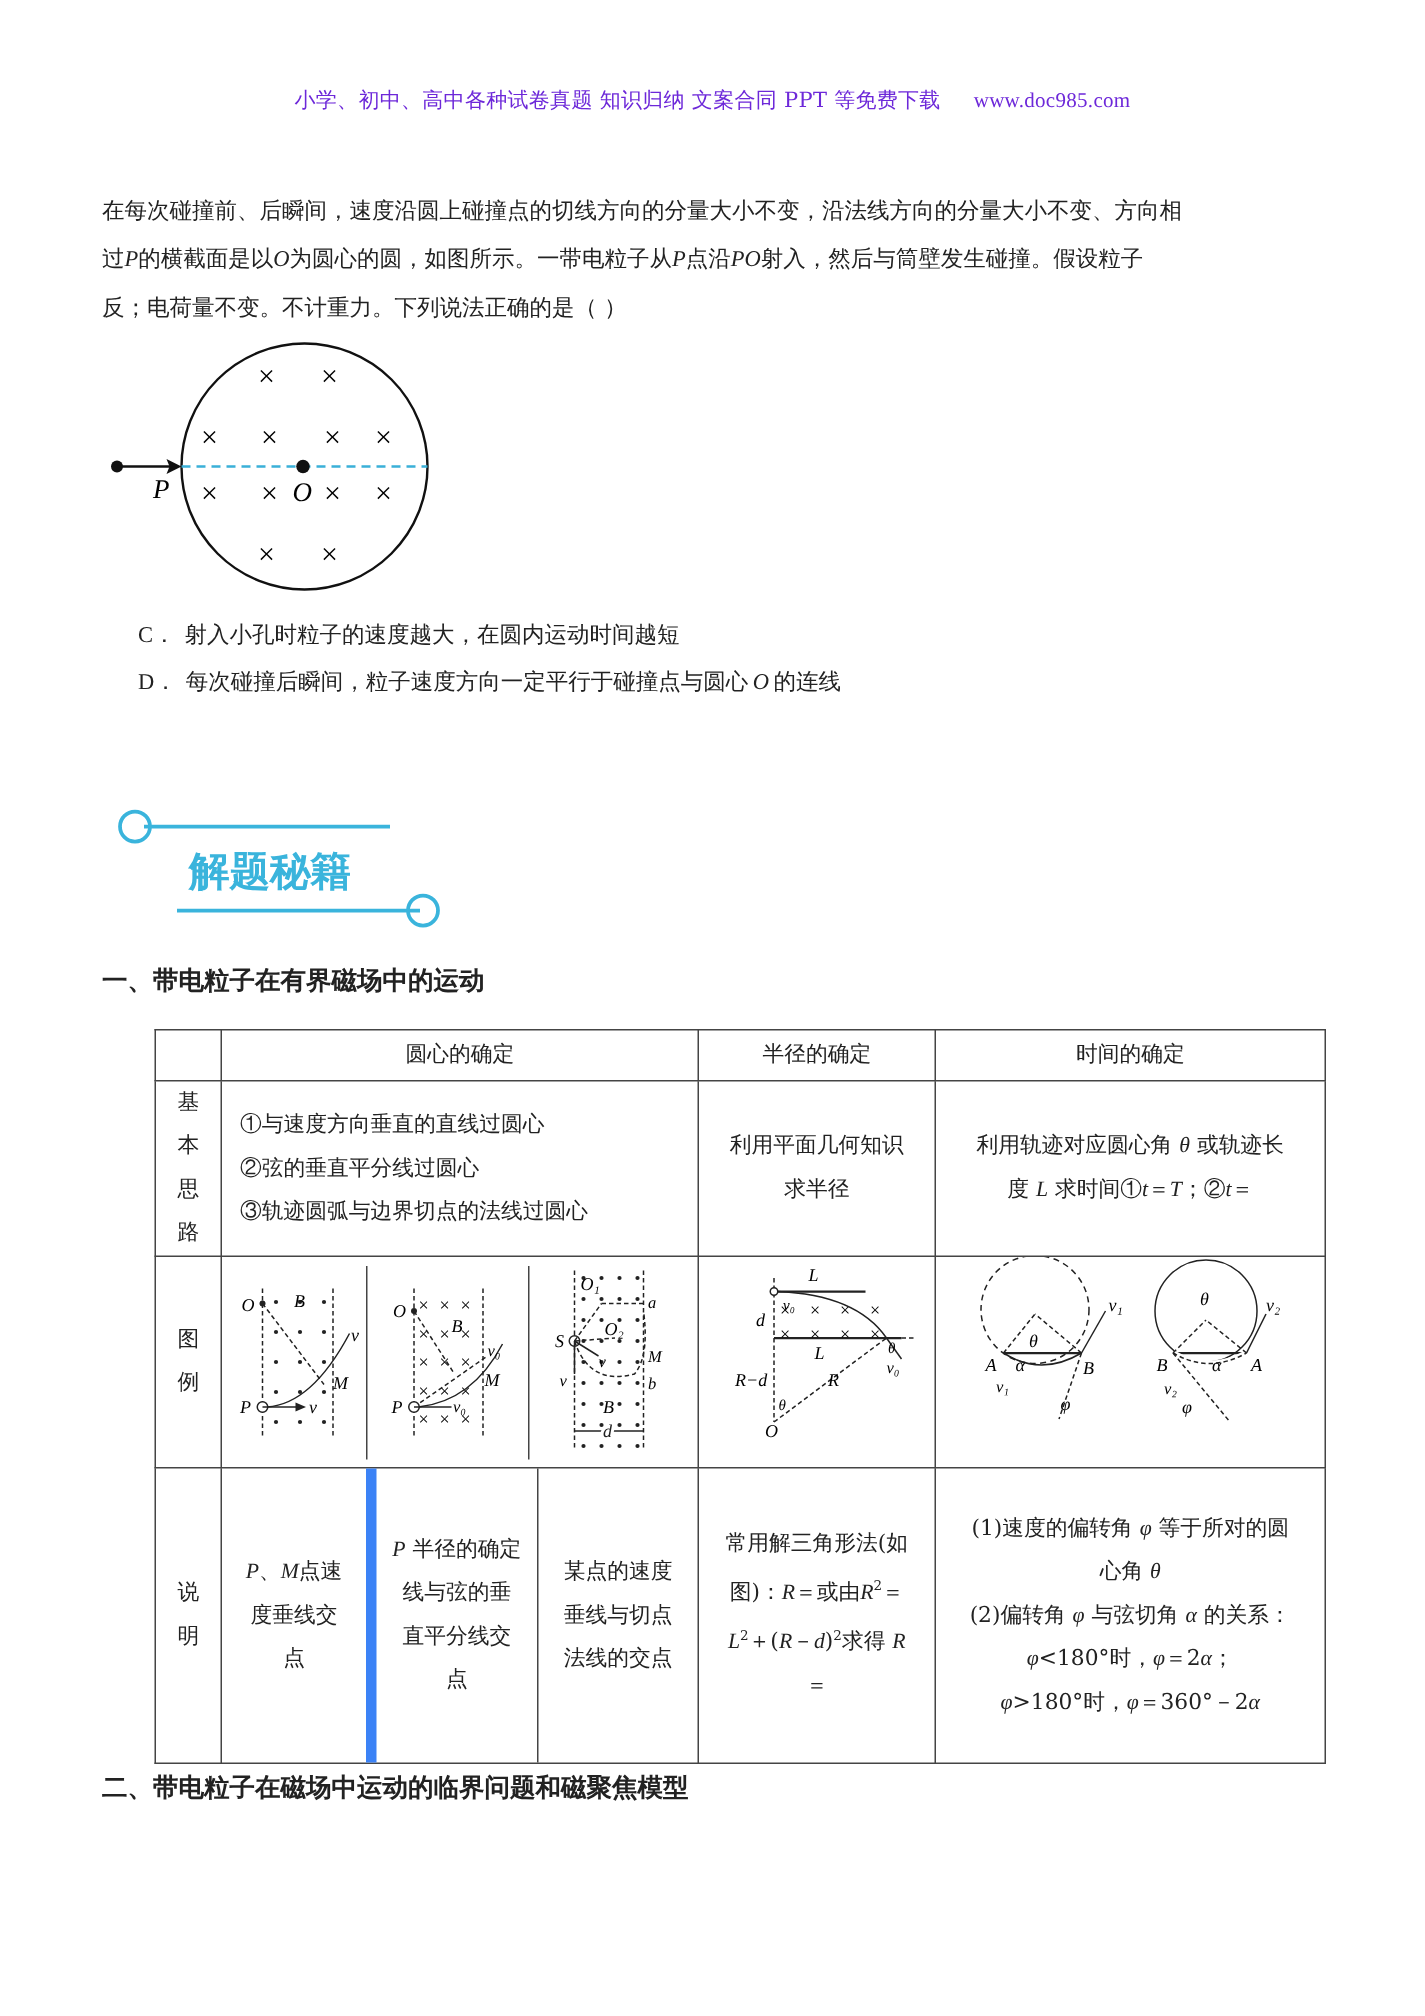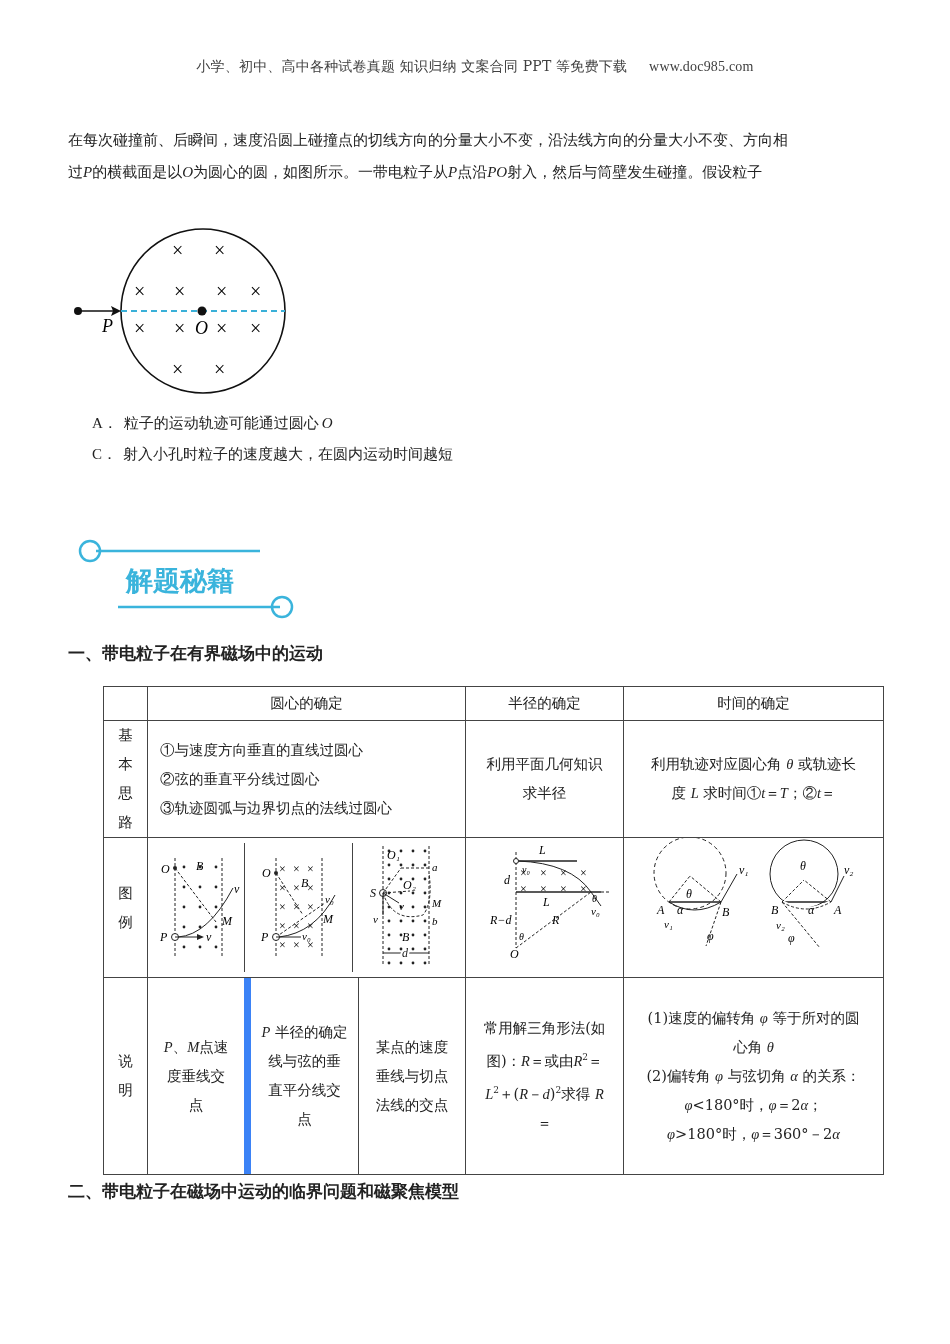--- a/index.html
+++ b/index.html
@@ -1,19 +1,19 @@
 <!DOCTYPE html>
 <html><head>
 <meta charset="utf-8">
 <style>
   html, body { margin:0; padding:0; background:#ffffff; }
   body { width:950px; height:1344px; position:relative; overflow:hidden;
          font-family:"DejaVu Serif","Liberation Serif",serif; color:#222; }
   .header { position:absolute; top:58px; left:0; width:950px; text-align:center;
-            font-size:14px; color:#404040; letter-spacing:0.2px; }
+            font-size:14px; color:#6d28d9; letter-spacing:0.2px; }
   .header .site { margin-left:22px; font-family:"Liberation Serif",serif; }
   .para { position:absolute; left:68px; width:812px; font-size:15px; line-height:32px; }
   .para i, .opt i, td i { font-family:"Liberation Serif",serif; font-style:italic; }
   .fig1 { position:absolute; left:68px; top:228px; }
   .opts { position:absolute; left:92px; top:408px; font-size:15px; }
   .opt { height:31px; line-height:31px; }
   .opt .letter { font-family:"Liberation Serif",serif; margin-right:6px; }
   .banner { position:absolute; left:74px; top:534px; }
   .sec { position:absolute; left:68px; font-size:17px; font-weight:bold;
          font-family:"DejaVu Sans","Liberation Sans",sans-serif; }
@@ -27,20 +27,21 @@
 </head>
 <body>
 
 <div class="header">
   <span>小学、初中、高中各种试卷真题  知识归纳  文案合同  PPT 等免费下载</span><span class="site">www.doc985.com</span>
 </div>
 
 <div class="para" style="top:124px;">
   <div>在每次碰撞前、后瞬间，速度沿圆上碰撞点的切线方向的分量大小不变，沿法线方向的分量大小不变、方向相</div>
   <div><span>过</span><i>P</i><span>的横截面是以</span><i>O</i><span>为圆心的圆，如图所示。一带电粒子从</span><i>P</i><span>点沿</span><i>PO</i><span>射入，然后与筒壁发生碰撞。假设粒子</span></div>
+  <div>反；电荷量不变。不计重力。下列说法正确的是（    ）</div>
 </div>
 
 <svg class="fig1" width="230" height="170" viewBox="0 0 230 170">
   <circle cx="135" cy="83" r="82" fill="none" stroke="#111" stroke-width="1.6"></circle>
   <line x1="53" y1="83" x2="217" y2="83" stroke="#3ab0d8" stroke-width="1.8" stroke-dasharray="6,4"></line>
   <circle cx="10" cy="83" r="4" fill="#111"></circle>
   <line x1="10" y1="83" x2="48" y2="83" stroke="#111" stroke-width="1.6"></line>
   <polygon points="53,83 43,78 45,83 43,88" fill="#111"></polygon>
   <circle cx="134" cy="83" r="4.5" fill="#111"></circle>
   <text x="34" y="104" font-size="18" font-style="italic">P</text>
@@ -55,22 +56,22 @@
       <text x="66" y="107" font-size="20">×</text>
       <text x="106" y="107" font-size="20">×</text>
       <text x="148" y="107" font-size="20">×</text>
       <text x="182" y="107" font-size="20">×</text>
       <text x="104" y="148" font-size="20">×</text>
       <text x="146" y="148" font-size="20">×</text>
     </g>
 </svg>
 
 <div class="opts">
-  <div class="opt"><span class="letter">A．</span><span>粒子的运动轨迹可能通过圆心</span><i style="margin-left:3px;font-family:'Liberation Serif',serif;">O</i></div>
   <div class="opt"><span class="letter">C．</span><span>射入小孔时粒子的速度越大，在圆内运动时间越短</span></div>
+  <div class="opt"><span class="letter">D．</span><span>每次碰撞后瞬间，粒子速度方向一定平行于碰撞点与圆心</span><i style="margin:0 3px;font-family:'Liberation Serif',serif;">O</i><span>的连线</span></div>
 </div>
 
 <svg class="banner" width="230" height="95" viewBox="0 0 230 95">
   <circle cx="16" cy="17" r="10" fill="none" stroke="#3ab4dc" stroke-width="2.5"></circle>
   <line x1="22" y1="17" x2="186" y2="17" stroke="#3ab4dc" stroke-width="2.5"></line>
   <line x1="44" y1="73" x2="206" y2="73" stroke="#3ab4dc" stroke-width="2.5"></line>
   <circle cx="208" cy="73" r="10" fill="none" stroke="#3ab4dc" stroke-width="2.5"></circle>
   <text x="52" y="56" font-size="27" font-weight="bold" fill="#3ab4dc" style="font-family:'DejaVu Sans',sans-serif;">解题秘籍</text>
 </svg>
 

